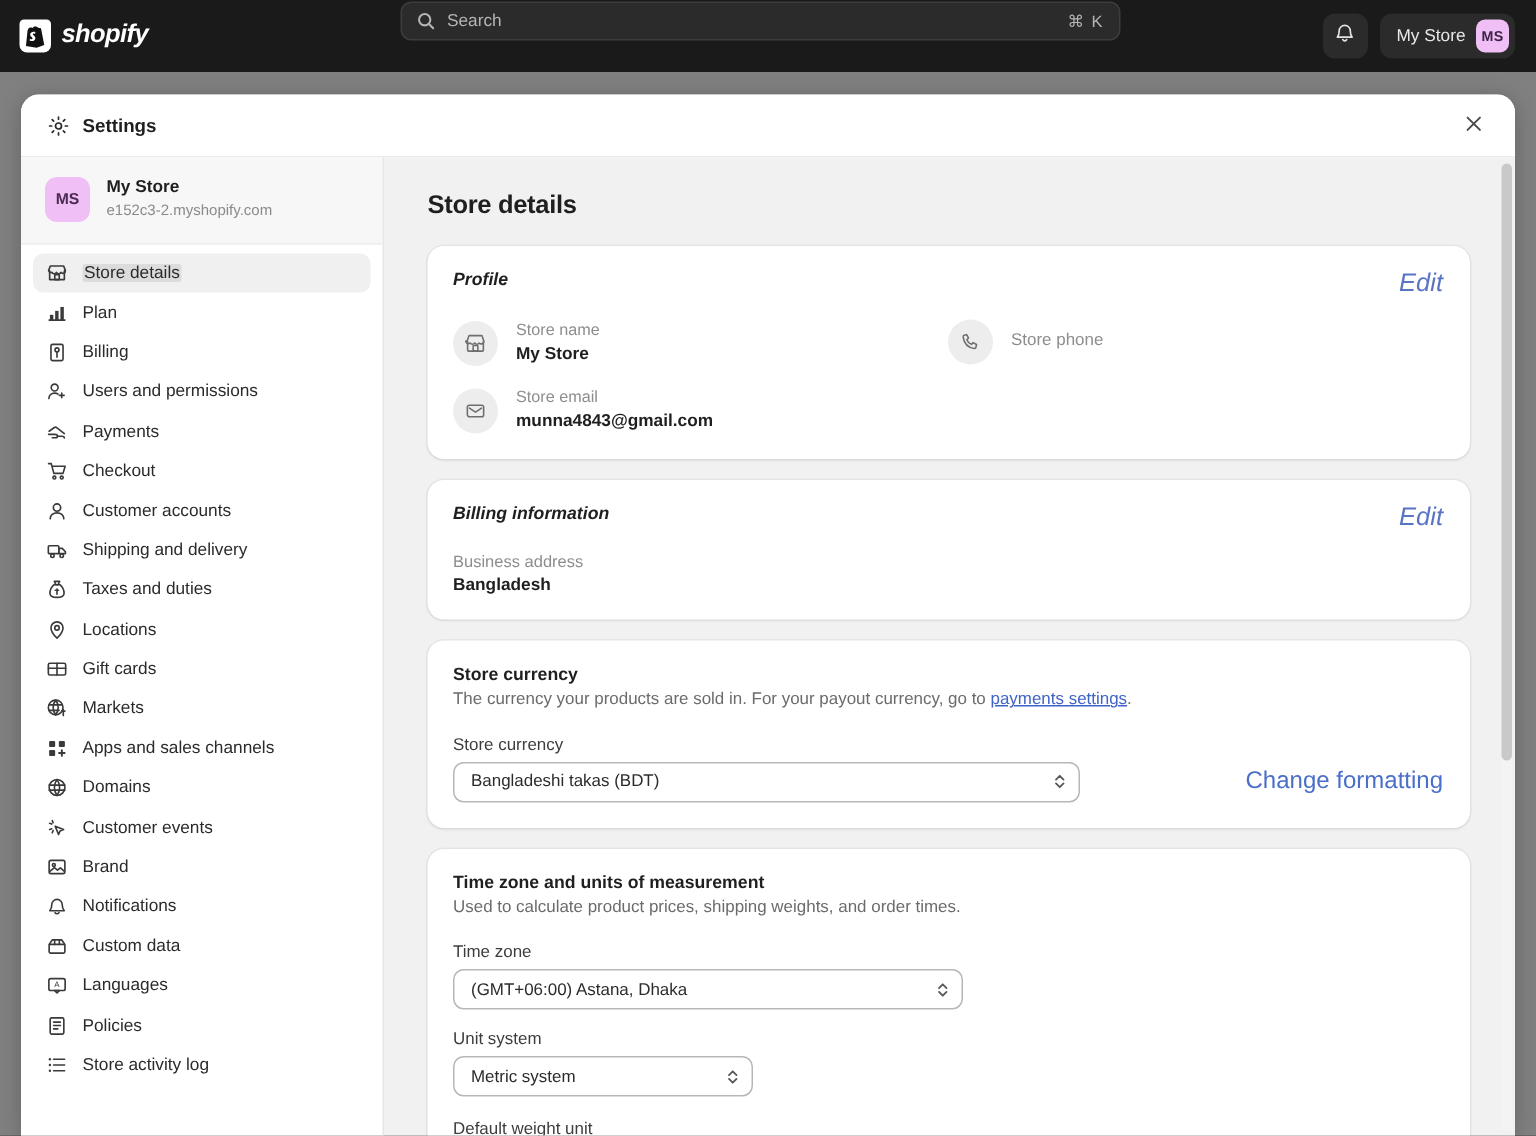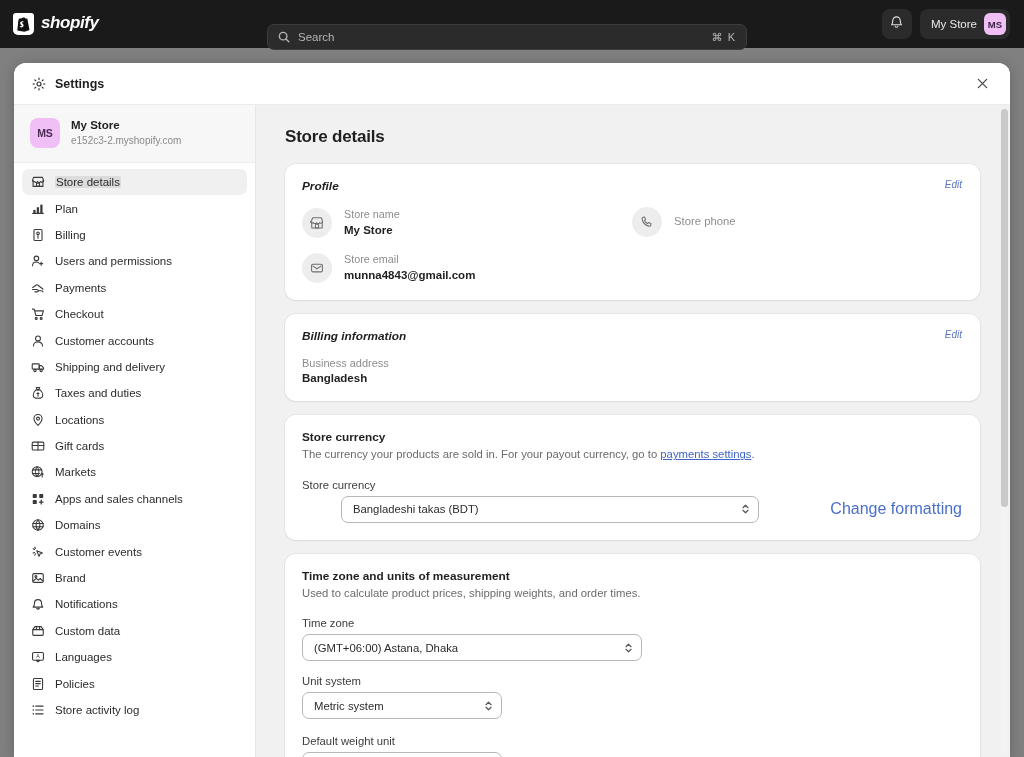--- a/index.html
+++ b/index.html
@@ -31,21 +31,21 @@
   }
   .logo-mark svg { display: block; }
   .logo-word {
     color: #ffffff;
     font-size: 17px;
     font-weight: bold;
     font-style: italic;
     letter-spacing: -0.4px;
   }
   .search-box {
-    position: absolute; left: 267px; top: 24px;
+    position: absolute; left: 267px; top: 1px;
     width: 480px; height: 26px;
     background: #2b2b2b;
     border: 1px solid #3d3d3d;
     border-radius: 7px;
     display: flex; align-items: center;
     padding: 0 10px;
     cursor: text;
   }
   .search-icon { flex: 0 0 auto; display:flex; margin-right: 8px; }
   .search-ph { color: #b5b5b5; font-size: 11.5px; flex: 1 1 auto; }
@@ -184,21 +184,21 @@
     padding: 15px 18px 17px 17px;
     margin-bottom: 14px;
   }
   .card-head {
     display: flex; align-items: flex-start; justify-content: space-between;
     margin-bottom: 14px;
     font-style: italic;
   }
   .card-title { font-size: 11.8px; font-weight: bold; color: #1f1f1f; }
   .edit-link {
-    font-size: 10px; color: #5a74c4; cursor: pointer;
+    font-size: 17px; color: #5a74c4; cursor: pointer;
   }
 
   .profile-grid { display: flex; }
   .profile-col { flex: 0 0 50%; }
   .profile-row {
     display: flex; align-items: center; gap: 12px;
     margin-bottom: 14px;
   }
   .profile-row:last-child { margin-bottom: 0; }
   .field-ico {
@@ -231,21 +231,21 @@
     border: 1px solid #b7b7b7;
     border-radius: 7px;
     display: flex; align-items: center;
     padding: 0 8px 0 11px;
     font-size: 11.3px; color: #2b2b2b;
     cursor: pointer;
     position: relative;
   }
   .select-val { flex: 1 1 auto; white-space: nowrap; overflow: hidden; }
   .select-chev { flex: 0 0 auto; display: flex; color: #5a5a5a; margin-left: 6px; }
-  .sel-currency { width: 418px; margin-left: 39px; }
+  .sel-currency { width: 418px; }
   .sel-timezone { width: 340px; }
   .sel-unit { width: 200px; justify-content: center; }
   .sel-weight { width: 200px; font-style: italic; }
   .change-fmt { font-size: 16px; color: #4a6fc9; cursor: pointer; margin-right: 0; }
 
   .units-grid { display: flex; gap: 16px; margin-top: 14px; flex-direction: column; }
 
   
   .modal-scroll {
     position: absolute;

